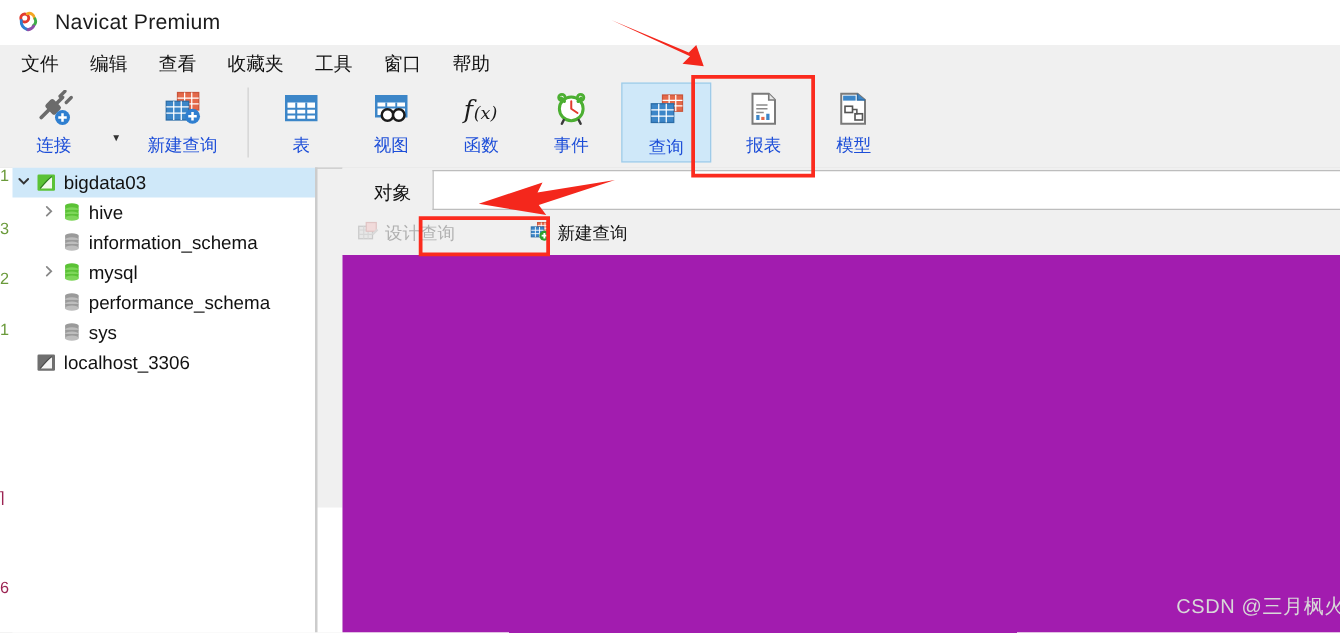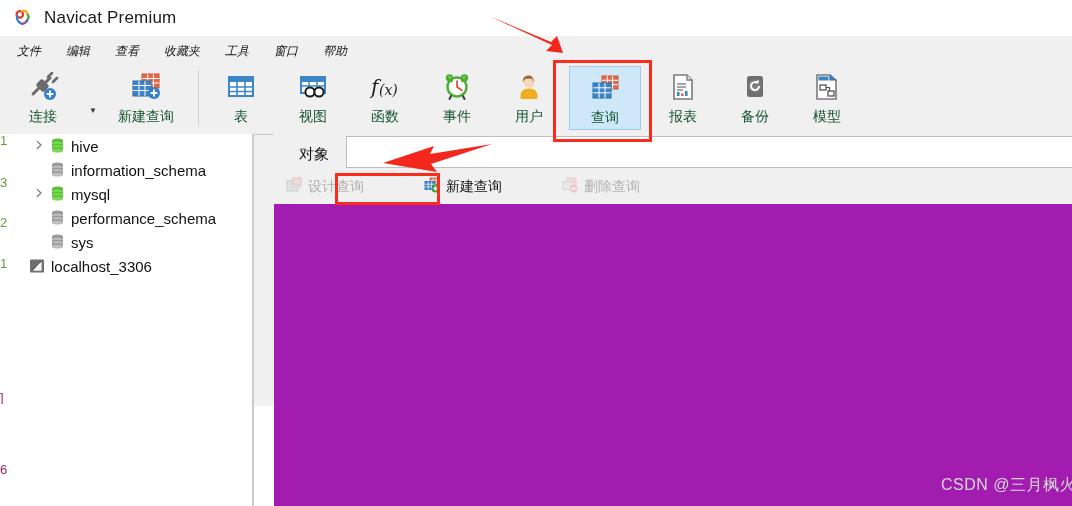--- a/index.html
+++ b/index.html
@@ -20,39 +20,38 @@
   .app-title{
     margin-left:10px;font-size:17px;color:#1b1b1b;letter-spacing:.2px;
   }
 
   
   .menubar{
     position:absolute;left:0;top:36px;width:1072px;height:30px;
     background:#f0f0f0;display:flex;align-items:center;
   }
   .menu-item{
-    font-size:12px;color:#111;padding:3px 11px;margin-left:3px;cursor:default;
+    font-size:15px;color:#111;padding:3px 11px;margin-left:3px;cursor:default;
     white-space:nowrap;
-    font-style:italic;
   }
   .menu-item:first-child{margin-left:6px;}
 
   
   .ribbon{
     position:absolute;left:0;top:66px;width:1072px;height:68px;
     background:#f0f0f0;border-bottom:1px solid #c6c6c6;
     display:flex;align-items:flex-start;
   }
   .rb-btn{
     width:72px;height:64px;display:flex;flex-direction:column;
     align-items:center;justify-content:flex-start;padding-top:5px;
     box-sizing:border-box;cursor:default;position:relative;
   }
   .rb-btn .rb-ico{height:32px;display:flex;align-items:center;justify-content:center;}
-  .rb-btn .rb-lbl{font-size:14px;color:#14532d;margin-top:5px;white-space:nowrap;}
+  .rb-btn .rb-lbl{font-size:14px;color:#1d4ed8;margin-top:5px;white-space:nowrap;}
   .rb-sep{width:1px;height:56px;background:#d0d0d0;margin:4px 6px 0 6px;}
   .rb-caret{
     width:14px;align-self:center;margin-top:22px;
     font-size:8px;color:#333;line-height:1;text-align:center;
   }
   .rb-btn.selected{
     background:#cfe8f9;border:1px solid #9fcbe8;
   }
 
   
@@ -233,30 +232,20 @@
           <path d="M7 5.5 l2.5 2.5 M23 5.5 l-2.5 2.5" stroke="#4caf32" stroke-width="2.6" stroke-linecap="round"></path>
           <circle cx="7.5" cy="5" r="2.6" fill="none" stroke="#4caf32" stroke-width="2.2"></circle>
           <circle cx="22.5" cy="5" r="2.6" fill="none" stroke="#4caf32" stroke-width="2.2"></circle>
           <path d="M9 23l-1.5 3 M21 23l1.5 3" stroke="#3a3a3a" stroke-width="2" stroke-linecap="round"></path>
           <path d="M15 14 V8 M15 14 l5 3.4" stroke="#e23b2e" stroke-width="1.6" stroke-linecap="round"></path>
         </svg>
       </div>
       <div class="rb-lbl">事件</div>
     </div>
 
-    <div class="rb-btn">
-      <div class="rb-ico">
-        <svg width="30" height="28" viewBox="0 0 30 28">
-          <path d="M15 3c-4 0-6 2.4-6 5.6 0 3.2 2.6 6 6 6s6-2.8 6-6C21 5.4 19 3 15 3z" fill="#f6d7bb"></path>
-          <path d="M15 2.4c-4.2 0-6.2 2.4-6.2 5.2 0 1 .3 1.6.3 1.6s.6-2.6 2.4-3.2c2.2-.7 4.6.5 6.6-.4.7 2 .9 3.6.9 3.6s.4-.8.4-1.8c0-3-1.6-5-4.4-5z" fill="#9a6b3f"></path>
-          <path d="M15 15.5c-5 0-8.4 2.8-8.4 6.6V26h16.8v-3.9c0-3.8-3.4-6.6-8.4-6.6z" fill="#f0ae1e"></path>
-        </svg>
-      </div>
-      <div class="rb-lbl">用户</div>
-    </div>
 
     <div class="rb-btn selected" style="margin-left:4px">
       <div class="rb-ico">
         <svg width="34" height="30" viewBox="0 0 34 30">
           <rect x="14" y="3" width="16" height="13" fill="#e4694a" stroke="#c9543a" stroke-width="1"></rect>
           <path d="M14 7.3h16M14 11.6h16M19.3 3v13M24.6 3v13" stroke="#fff" stroke-width="1"></path>
           <rect x="5" y="10" width="18" height="15" fill="#3c86c8" stroke="#2a6ba6" stroke-width="1"></rect>
           <path d="M5 14.8h18M5 19.8h18M11 10v15M17 10v15" stroke="#fff" stroke-width="1"></path>
         </svg>
       </div>
@@ -270,31 +259,20 @@
           <path d="M19 2v5h5" fill="#e8e8e8" stroke="#7a7a7a" stroke-width="1.3"></path>
           <path d="M9 11h9M9 14h9M9 17h6" stroke="#8a8a8a" stroke-width="1.3"></path>
           <rect x="9" y="19" width="2.6" height="4" fill="#3c86c8"></rect>
           <rect x="13" y="20.5" width="2.6" height="2.5" fill="#e4694a"></rect>
           <rect x="17" y="18" width="2.6" height="5" fill="#3c86c8"></rect>
         </svg>
       </div>
       <div class="rb-lbl">报表</div>
     </div>
 
-    <div class="rb-btn">
-      <div class="rb-ico">
-        <svg width="30" height="28" viewBox="0 0 30 28">
-          <rect x="7" y="3" width="16" height="21" rx="2.5" fill="#6e6e6e"></rect>
-          <circle cx="15" cy="13" r="7" fill="#7c7c7c"></circle>
-          <path d="M19 13a4 4 0 1 1-1.4-3.0" fill="none" stroke="#fff" stroke-width="2"></path>
-          <path d="M18.6 6.4v3.8h-3.8z" fill="#fff"></path>
-        </svg>
-      </div>
-      <div class="rb-lbl">备份</div>
-    </div>
 
 
     <div class="rb-btn">
       <div class="rb-ico">
         <svg width="30" height="28" viewBox="0 0 30 28">
           <path d="M5 2h13l6 5v19H5z" fill="#fff" stroke="#7a7a7a" stroke-width="1.6"></path>
           <path d="M18 2v5h6" fill="#3c86c8" stroke="#2a6ba6" stroke-width="1.2"></path>
           <rect x="6.5" y="3.5" width="10" height="4" fill="#3c86c8"></rect>
           <rect x="8" y="12" width="6" height="5" fill="#fff" stroke="#555" stroke-width="1.3"></rect>
           <rect x="16" y="18" width="6" height="5" fill="#fff" stroke="#555" stroke-width="1.3"></rect>
@@ -302,20 +280,35 @@
         </svg>
       </div>
       <div class="rb-lbl">模型</div>
     </div>
   </div>
 
   <div class="side-edge"></div>
   <div class="sidebar">
     <div class="side-inner">
 
+      <div class="tree-row selected">
+        <div class="tw">
+          <svg width="10" height="10" viewBox="0 0 10 10">
+              <path d="M1.5 3.2L5 6.8 8.5 3.2" fill="none" stroke="#333" stroke-width="1.5" stroke-linecap="round"></path>
+            </svg>
+        </div>
+        <div class="ico-box">
+          <svg width="16" height="16" viewBox="0 0 16 16">
+            <rect x="1" y="1.5" width="14" height="13" rx="1" fill="#5bc236"></rect>
+            <path d="M3.2 12.8 C6 10 8.5 6.4 12.6 3.2 L12.6 12.8 Z" fill="#ffffff" opacity=".92"></path>
+            <path d="M3.2 12.8 C6.4 9 9 5.6 12.6 3.2" fill="none" stroke="#2f7a20" stroke-width="1"></path>
+          </svg>
+        </div>
+        <div class="tree-lbl">bigdata03</div>
+      </div>
 
       <div class="tree-row" style="padding-left:20px">
         <div class="tw">
           <svg width="10" height="10" viewBox="0 0 10 10">
               <path d="M3.4 1.5L7 5 3.4 8.5" fill="none" stroke="#888" stroke-width="1.4" stroke-linecap="round"></path>
             </svg>
         </div>
         <div class="ico-box">
           <svg width="15" height="16" viewBox="0 0 15 16">
             <ellipse cx="7.5" cy="2.6" rx="5.4" ry="2.1" fill="#5bc236"></ellipse>
@@ -440,32 +433,20 @@
             <path d="M6 3.3h9M6 5.6h9M9 1v7M12 1v7" stroke="#fff" stroke-width=".7"></path>
             <rect x="1" y="4.5" width="10" height="8" fill="#3c86c8" stroke="#2a6ba6" stroke-width=".8"></rect>
             <path d="M1 7.2h10M1 9.9h10M4.3 4.5v8M7.6 4.5v8" stroke="#fff" stroke-width=".7"></path>
             <circle cx="11.5" cy="11.5" r="4" fill="#2ea02e"></circle>
             <path d="M11.5 9.3v4.4M9.3 11.5h4.4" stroke="#fff" stroke-width="1.5"></path>
           </svg>
         </span>
         <span class="qt-lbl">新建查询</span>
       </div>
 
-      <div class="qt-btn disabled" style="margin-left:12px">
-        <span>
-          <svg width="17" height="16" viewBox="0 0 17 16">
-            <rect x="5" y="1" width="9" height="7" fill="#f2dede" stroke="#e3c6c6" stroke-width=".8"></rect>
-            <rect x="1" y="4.5" width="10" height="8" fill="#e2e2e2" stroke="#cfcfcf" stroke-width=".8"></rect>
-            <path d="M1 7.2h10M1 9.9h10M4.3 4.5v8M7.6 4.5v8" stroke="#f0f0f0" stroke-width=".7"></path>
-            <circle cx="11.5" cy="11.5" r="4" fill="#eccaca"></circle>
-            <path d="M9.4 11.5h4.2" stroke="#fff" stroke-width="1.5"></path>
-          </svg>
-        </span>
-        <span class="qt-lbl">删除查询</span>
-      </div>
     </div>
 
     <div class="content-area">
       <div class="watermark">CSDN @三月枫火</div>
     </div>
   </div>
 
   <div class="edge-glyph" style="top:134px;color:#6a9a3a">1</div>
   <div class="edge-glyph" style="top:176px;color:#6a9a3a">3</div>
   <div class="edge-glyph" style="top:216px;color:#6a9a3a">2</div>

